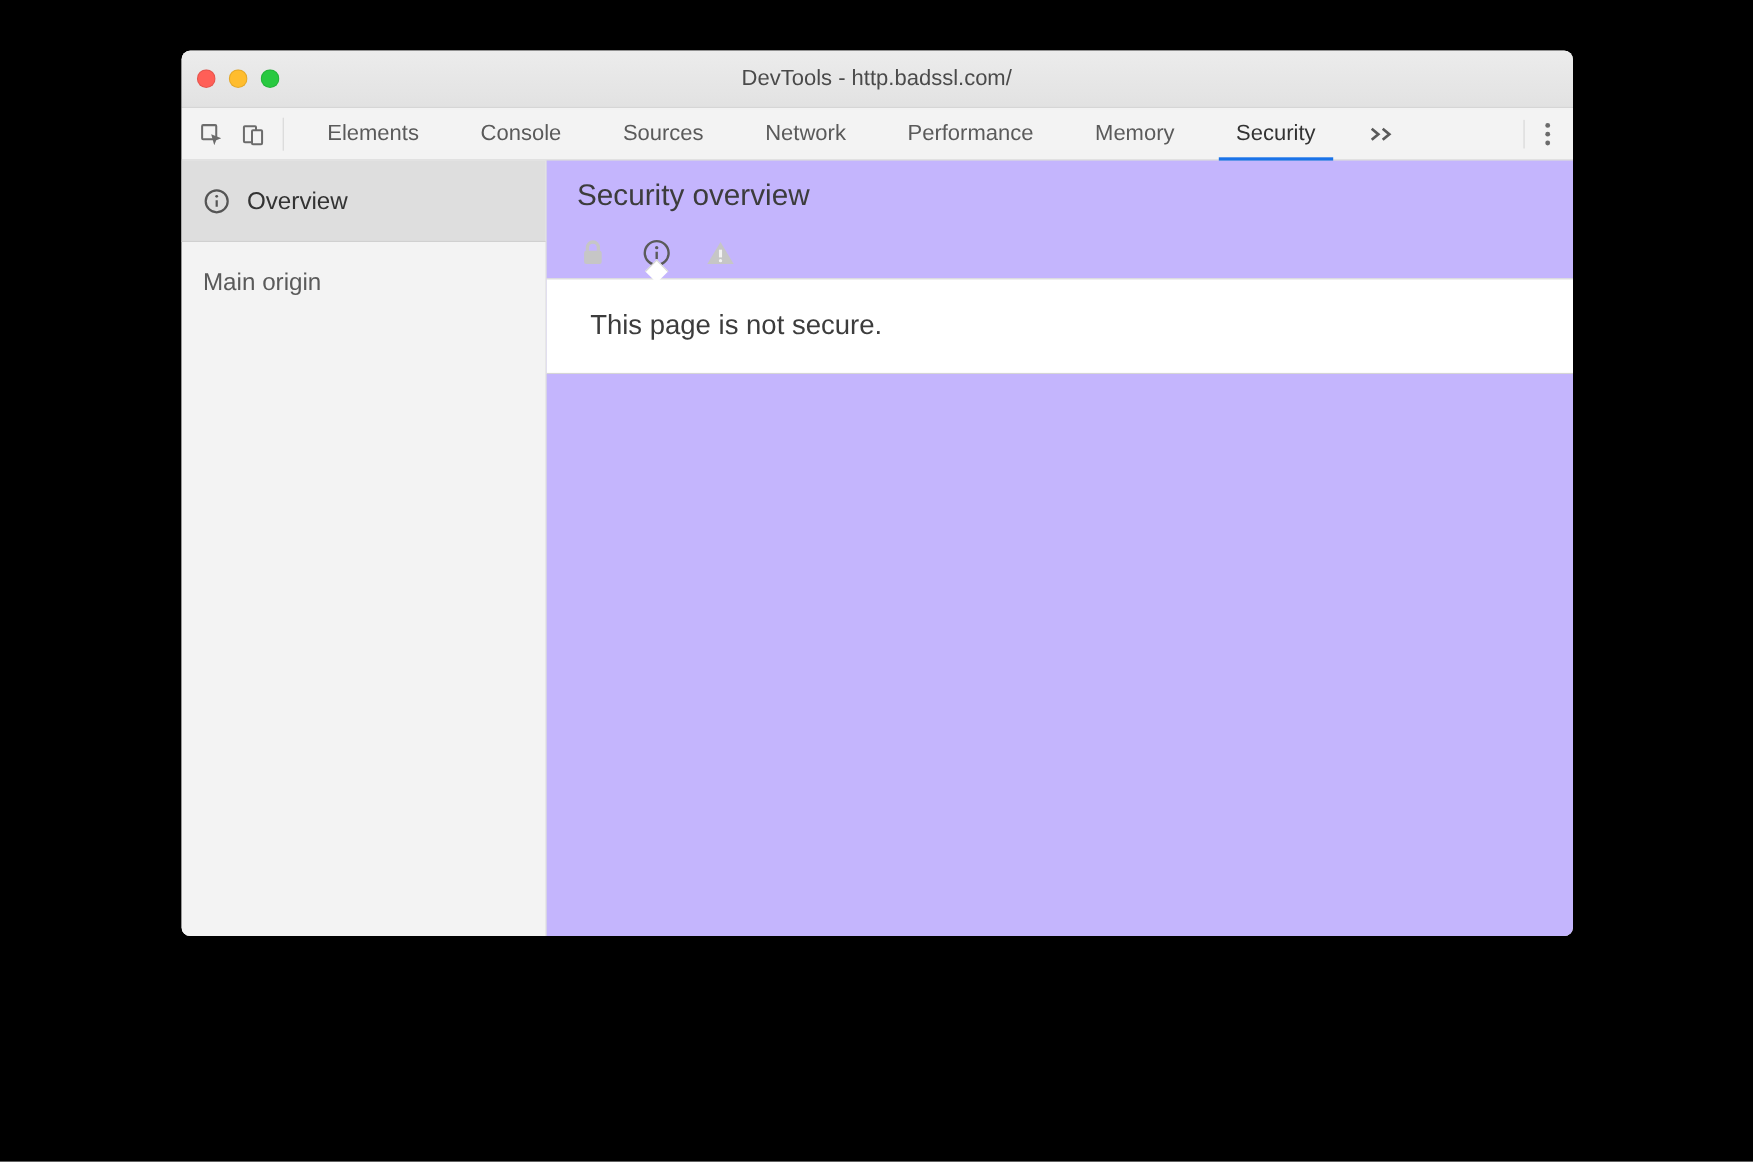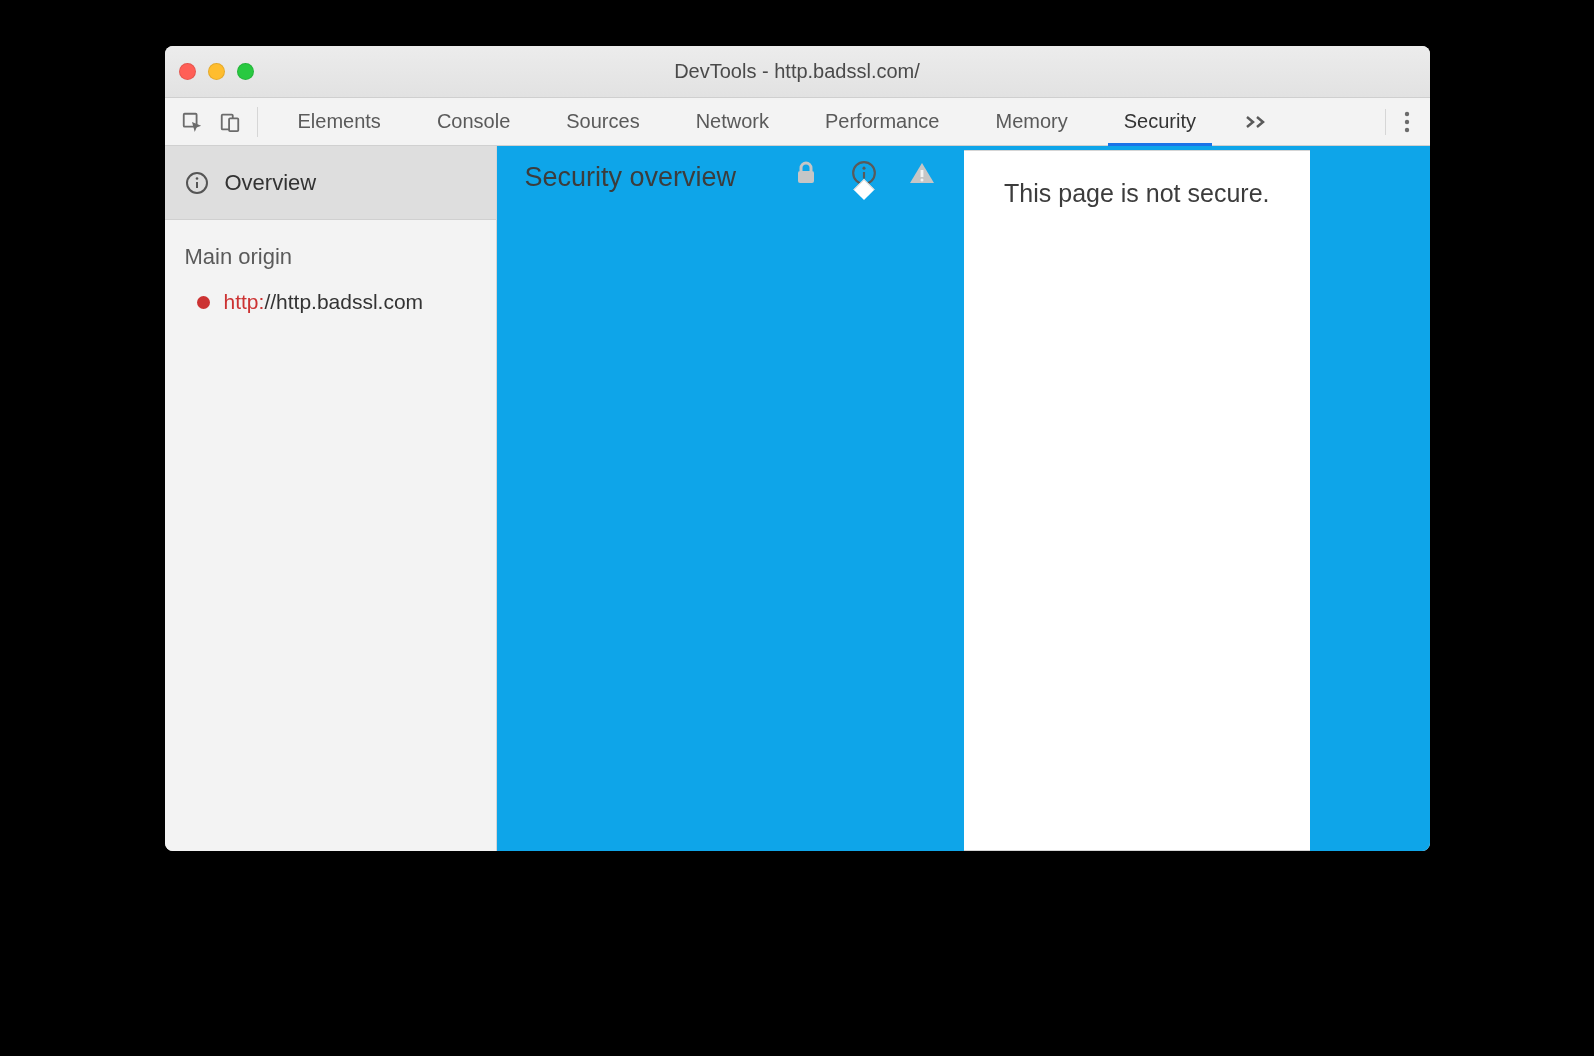--- a/index.html
+++ b/index.html
@@ -162,22 +162,22 @@
     }
     .origin-text .scheme {
       color: #cc3232;
     }
     .origin-text .rest {
       color: #333;
     }
     .main {
       flex: 1;
       display: flex;
-      flex-direction: row;
-      background: #0ea5e9;
+      flex-direction: column;
+      background: #c4b5fd;
     }
     .main-header {
       padding: 16px 28px 10px 28px;
     }
     .main-title {
       font-size: 27px;
       color: #3c3c3c;
       font-weight: 400;
     }
     .indicator-row {
@@ -286,26 +286,20 @@
         <span>
           <svg width="24" height="24" viewBox="0 0 24 24" fill="none" stroke="#555" stroke-width="2">
             <circle cx="12" cy="12" r="10"></circle>
             <circle cx="12" cy="7.5" r="1.3" fill="#555" stroke="none"></circle>
             <line x1="12" y1="11" x2="12" y2="17"></line>
           </svg>
         </span>
         <span>Overview</span>
       </div>
       <div class="section-label">Main origin</div>
-      <div class="sidebar-row origin-row">
-        <span class="status-dot"></span>
-        <span class="origin-text">
-          <span class="scheme">http:</span><span class="rest">//http.badssl.com</span>
-        </span>
-      </div>
     </div>
 
     <div class="main">
       <div class="main-header">
         <div class="main-title">Security overview</div>
       </div>
       <div class="indicator-row">
         <span class="indicator">
           <svg width="22" height="24" viewBox="0 0 22 24" fill="currentColor">
             <rect x="3" y="10" width="16" height="12" rx="2"></rect>

